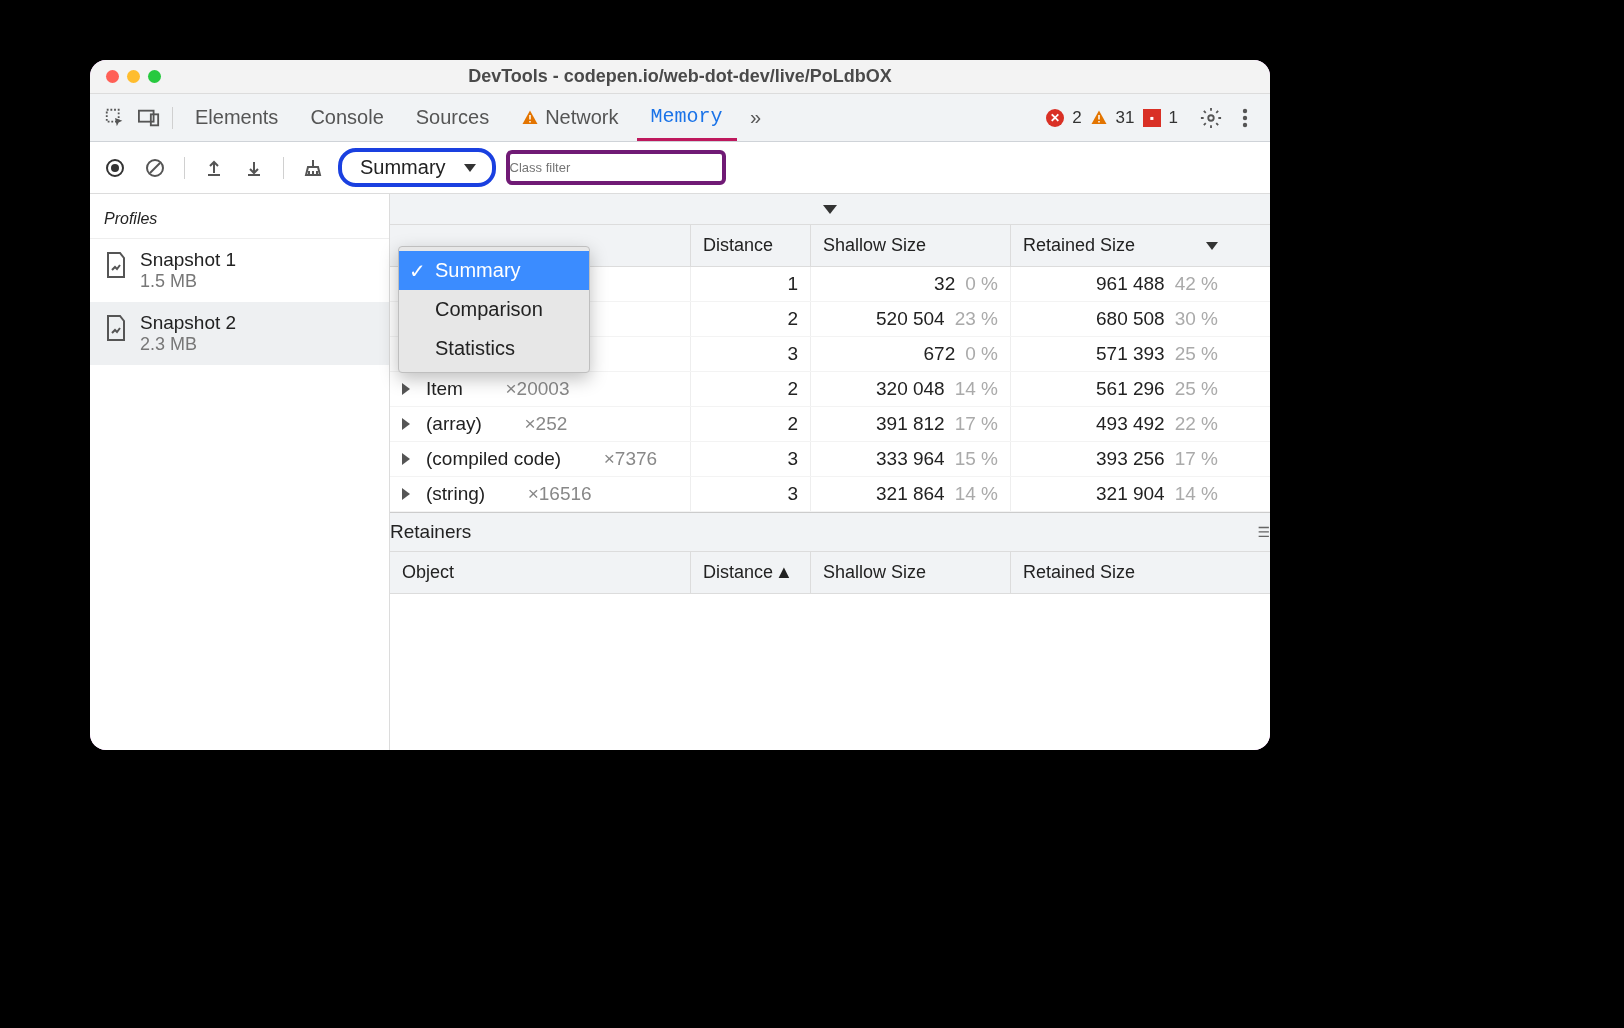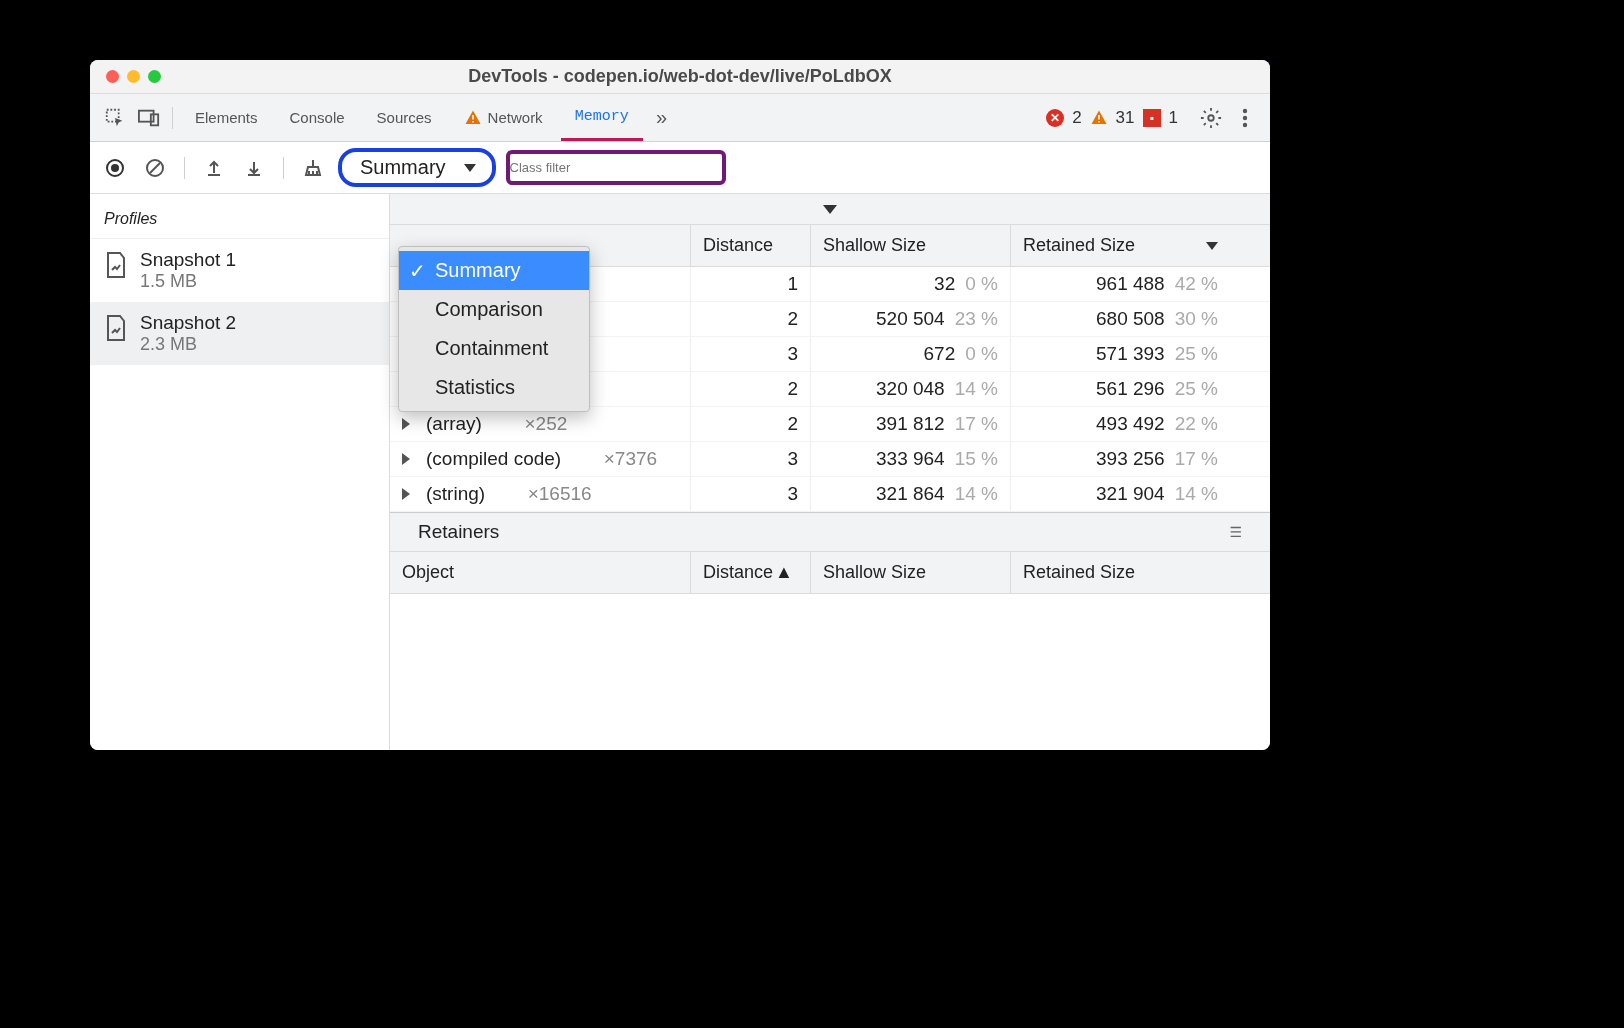--- a/index.html
+++ b/index.html
@@ -1,25 +1,25 @@
 <!DOCTYPE html>
 <html><head>
 <meta charset="utf-8">
 <style>
 * { box-sizing: border-box; margin: 0; padding: 0; }
 body { background: #000; width: 1624px; height: 1028px; font-family: -apple-system, BlinkMacSystemFont, "Segoe UI", Helvetica, Arial, sans-serif; color: #222; }
-.window { position: absolute; left: 90px; top: 60px; width: 1180px; height: 690px; background: #f0abfc; border-radius: 8px; box-shadow: 0 20px 60px rgba(0,0,0,.4); overflow: hidden; display: flex; flex-direction: column; }
+.window { position: absolute; left: 90px; top: 60px; width: 1180px; height: 690px; background: #f0abfc; border-radius: 16px; box-shadow: 0 20px 60px rgba(0,0,0,.4); overflow: hidden; display: flex; flex-direction: column; }
 .titlebar { height: 34px; background: #f3f3f3; display: flex; align-items: center; position: relative; border-bottom: 1px solid #dcdcdc; }
 .traffic { display: flex; gap: 8px; padding-left: 16px; }
 .tl { width: 13px; height: 13px; border-radius: 50%; }
 .tl.red { background: #ff5f56; } .tl.yel { background: #ffbd2e; } .tl.grn { background: #27c93f; }
 .title { position: absolute; left: 0; right: 0; text-align: center; font-weight: 600; font-size: 18px; color: #4a4a4a; pointer-events: none; }
 .tabbar { height: 48px; background: #f1f3f5; border-bottom: 1px solid #cfd3d8; display: flex; align-items: center; padding: 0 10px; gap: 4px; }
 .iconbtn { width: 30px; height: 30px; display: inline-flex; align-items: center; justify-content: center; color: #4d5156; border-radius: 4px; cursor: pointer; }
-.tab { padding: 0 14px; height: 100%; display: inline-flex; align-items: center; font-size: 15px; color: #555; cursor: pointer; gap: 6px; }
+.tab { padding: 0 14px; height: 100%; display: inline-flex; align-items: center; font-size: 20px; color: #555; cursor: pointer; gap: 6px; }
 .tab.active { color: #1a73e8; border-bottom: 3px solid #be185d; font-family: Liberation Mono, monospace; }
 .spacer { flex: 1; }
 .err-ic { display: inline-flex; align-items:center; justify-content:center; width:18px; height:18px; border-radius:50%; background:#d93025; color:#fff; font-weight:700; font-size:12px; }
 .msg-ic { display:inline-flex; align-items:center; justify-content:center; width:18px; height:18px; background:#d93025; color:#fff; font-size:12px; }
 .badge-num { font-size: 17px; color: #333; padding:0 4px; }
 .toolbar { height: 52px; background:#fff; border-bottom:1px solid #dcdcdc; display:flex; align-items:center; padding:0 10px; gap:10px; position:relative; }
 .tool-sep { width:1px; height:22px; background:#d0d0d0; margin:0 4px; }
 .select-pill { border:4px solid #1a40e0; border-radius:18px; padding:4px 16px 4px 18px; display:flex; align-items:center; gap:18px; font-size:20px; cursor:pointer; background:#fff; }
 .caret-down { width:0; height:0; border-left:6px solid transparent; border-right:6px solid transparent; border-top:8px solid #333; }
 .class-filter { border:4px solid #701a75; border-radius:6px; padding:6px 0; font-size:13px; width:220px; color:#888; }
@@ -41,21 +41,21 @@
 .cell { padding:6px 12px; border-left:1px solid #eee; display:flex; align-items:center; white-space:nowrap; overflow:hidden; }
 .cell:first-child { border-left:none; }
 .cell.name { gap:16px; }
 .tri { display:inline-block; width:0; height:0; border-top:6px solid transparent; border-bottom:6px solid transparent; border-left:8px solid #555; }
 .cnt { color:#888; }
 .cell.num { justify-content:flex-end; font-variant-numeric: tabular-nums; }
 .pct { color:#aaa; margin-left:10px; }
 .filterbar { background:#f1f3f5; border-bottom:1px solid #dcdcdc; padding:6px; text-align:center; }
 .filter-caret { width:0; height:0; border-left:7px solid transparent; border-right:7px solid transparent; border-top:9px solid #333; display:inline-block; }
 .retainers { border-top:1px solid #ccc; background:#f1f3f5; }
-.ret-title { padding:8px 28px; font-size:19px; border-bottom:1px solid #dcdcdc; display:flex; align-items:center; }
+.ret-title { padding:8px 0; font-size:19px; border-bottom:1px solid #dcdcdc; display:flex; align-items:center; }
 .ret-menu { margin-left:auto; color:#666; font-size:14px; }
 .ret-head { display:grid; grid-template-columns: 300px 120px 200px 220px; background:#f1f3f5; font-size:18px; border-bottom:1px solid #dcdcdc; }
 .dropdown { position:absolute; left:8px; top:52px; width:192px; background:#e7e7e7; border:1px solid #bfbfbf; border-radius:4px; box-shadow:0 6px 18px rgba(0,0,0,.25); z-index:20; padding:4px 0; }
 .dd-item { padding:8px 10px 8px 36px; font-size:20px; cursor:pointer; position:relative; }
 .dd-item.sel { background:#3b8cff; color:#fff; }
 .dd-item.sel::before { content:"✓"; position:absolute; left:10px; }
 svg { display:block; }
 .scrollbar-stub { position:absolute; right:4px; top:4px; width:8px; height:18px; background:#bdbdbd; border-radius:4px; }
 </style>
 </head>
@@ -188,21 +188,20 @@
             <div class="sz">2.3 MB</div>
           </div>
       </div>
     </div>
 
     <div class="main">
 
       <div class="dropdown">
         <div class="dd-item sel">Summary</div>
         <div class="dd-item">Comparison</div>
-        <div class="dd-item">Containment</div>
         <div class="dd-item">Statistics</div>
       </div>
 
       <div class="filterbar"><span class="filter-caret"></span></div>
 
       <div class="grid-head">
         <div class="gh"></div>
         <div class="gh">Distance</div>
         <div class="gh">Shallow Size</div>
         <div class="gh">

